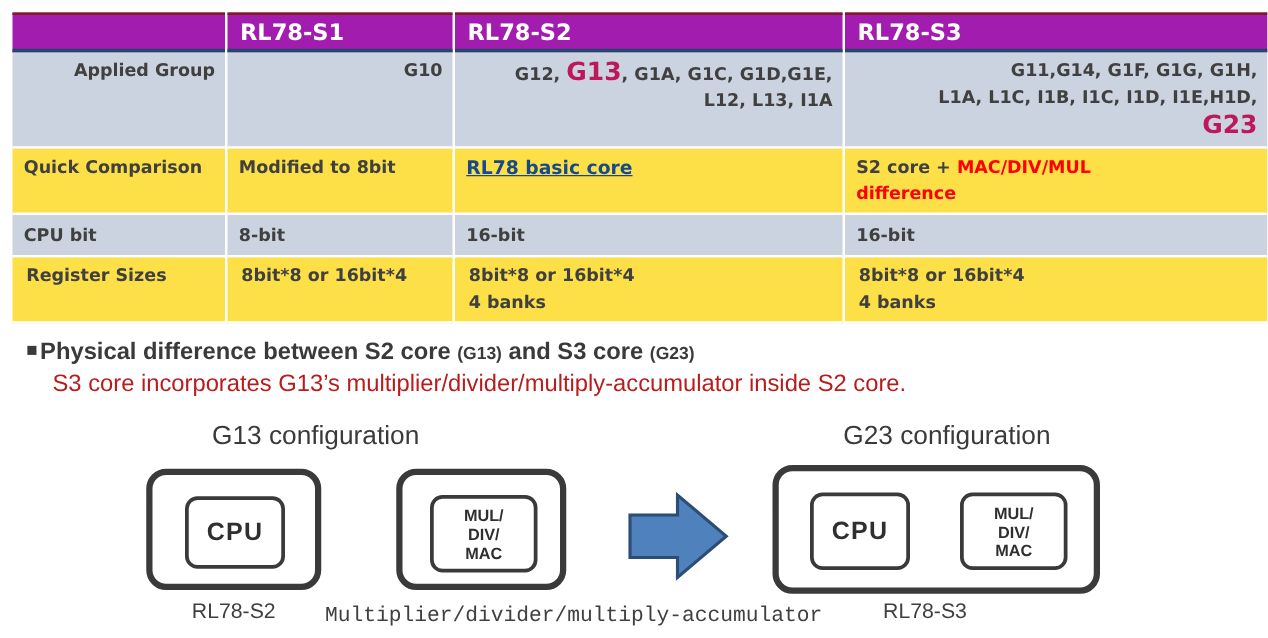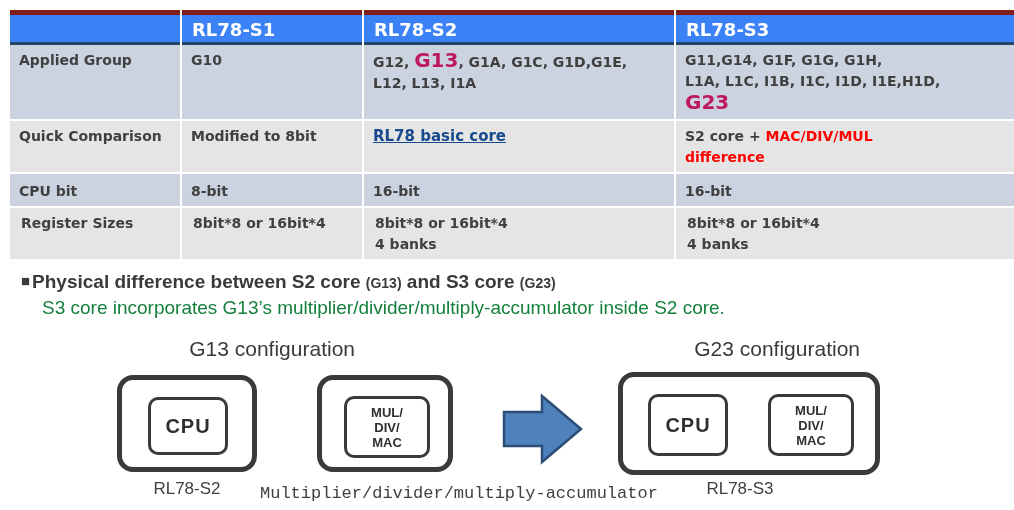--- a/index.html
+++ b/index.html
@@ -18,43 +18,43 @@
     border-spacing: 2px 0;
     table-layout: fixed;
     width: 998px;
     font-family: "DejaVu Sans", sans-serif;
   }
   col.c1 { width: 170px; }
   col.c2 { width: 180px; }
   col.c3 { width: 310px; }
   col.c4 { width: 338px; }
   th.hdr {
-    background: #3b82f6;
+    background: #a21caf;
     color: #ffffff;
     font-size: 18px;
     font-weight: bold;
     text-align: left;
     height: 32px;
     padding: 4px 10px 2px 10px;
-    border-top: 5px solid #7f1d1d;
+    border-top: 2px solid #7f1d1d;
     border-bottom: 3px solid #24466b;
     vertical-align: middle;
   }
   td.cell {
     vertical-align: top;
     padding: 5px 8px 4px 9px;
     font-size: 14px;
     font-weight: bold;
     color: #404040;
     line-height: 21px;
     border-bottom: 2px solid #ffffff;
   }
   tr.band-dark td.cell { background: #ccd3e0; }
-  tr.band-light td.cell { background: #e5e5e5; }
-  tr.r-applied td.cell { height: 76px; }
+  tr.band-light td.cell { background: #fde047; }
+  tr.r-applied td.cell { height: 76px; text-align: right; }
   tr.r-quick td.cell { height: 47px; }
   tr.r-cpubit td.cell { height: 26px; padding-top: 7px; }
   tr.r-regs td.cell { height: 53px; padding-left: 11px; }
   .red-big { color: #be185d; font-size: 20px; font-weight: bold; }
   .red-txt { color: #ff0000; }
   .link {
     color: #17498c;
     font-size: 15px;
     font-weight: bold;
     text-decoration: underline;
@@ -64,28 +64,28 @@
   
   .section-title {
     position: absolute; left: 21px; top: 271px;
     color: #3a3a3a; font-size: 19px; font-weight: bold;
     white-space: nowrap;
   }
   .section-title .bullet { font-size: 15px; position: relative; top: -2px; margin-right: 2px; }
   .section-title .small { font-size: 14px; }
   .section-sub {
     position: absolute; left: 42px; top: 297px;
-    color: #15803d; font-size: 19px; font-weight: normal;
+    color: #b91c1c; font-size: 19px; font-weight: normal;
     white-space: nowrap;
   }
 
   
   .diag-title {
     position: absolute; top: 337px;
-    color: #3a3a3a; font-size: 21px; text-align: right;
+    color: #3a3a3a; font-size: 21px; text-align: center;
   }
   .diag-title.t-g13 { left: 150px; width: 205px; }
   .diag-title.t-g23 { left: 655px; width: 205px; }
 
   .obox {
     position: absolute;
     border: 5px solid #3a3a3a;
     border-radius: 16px;
     background: #ffffff;
   }

